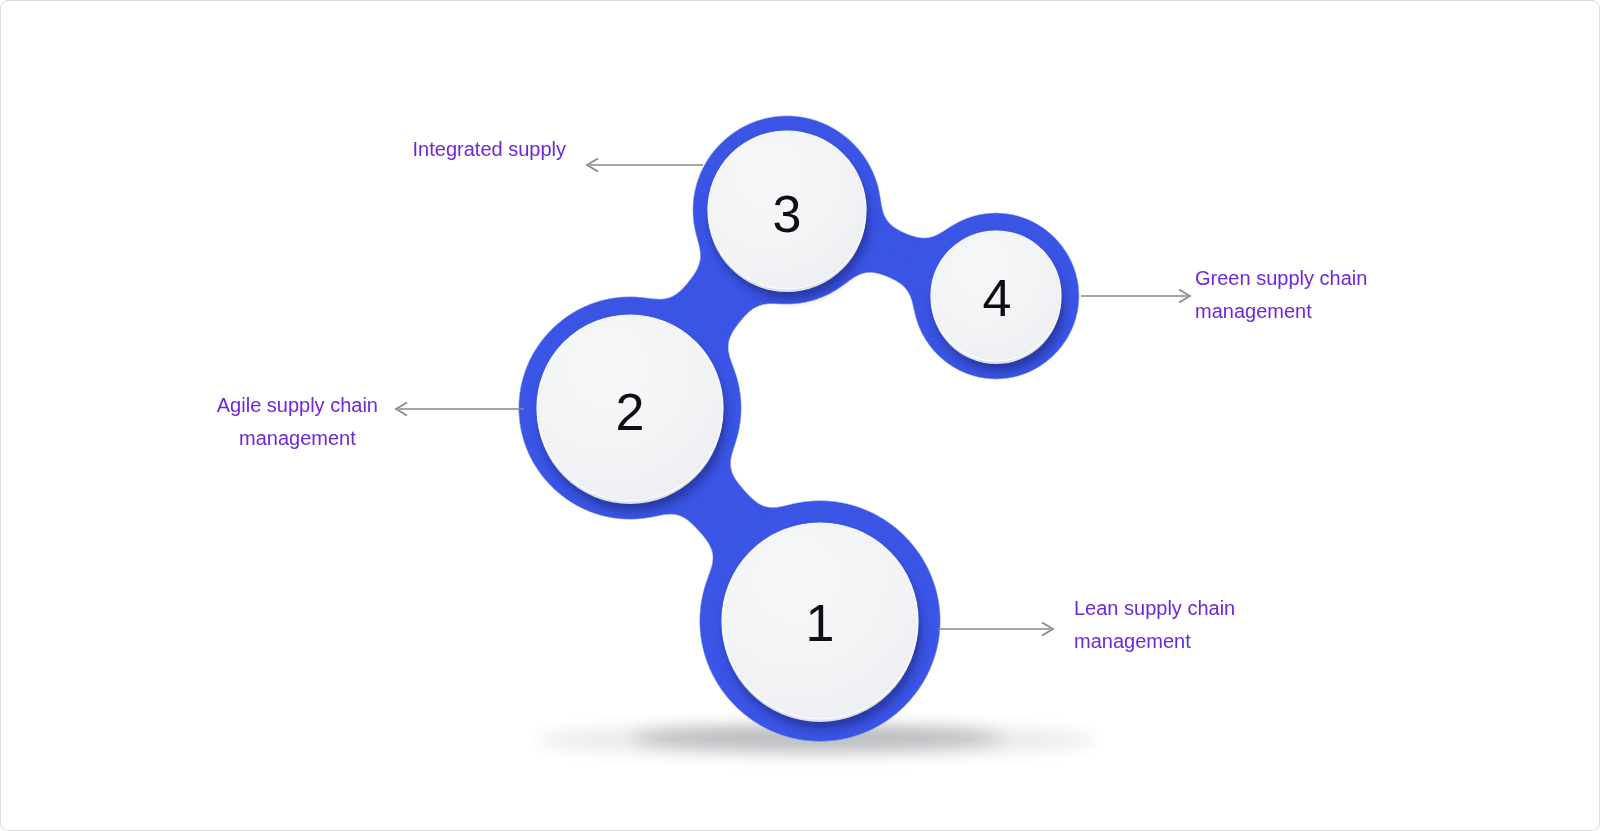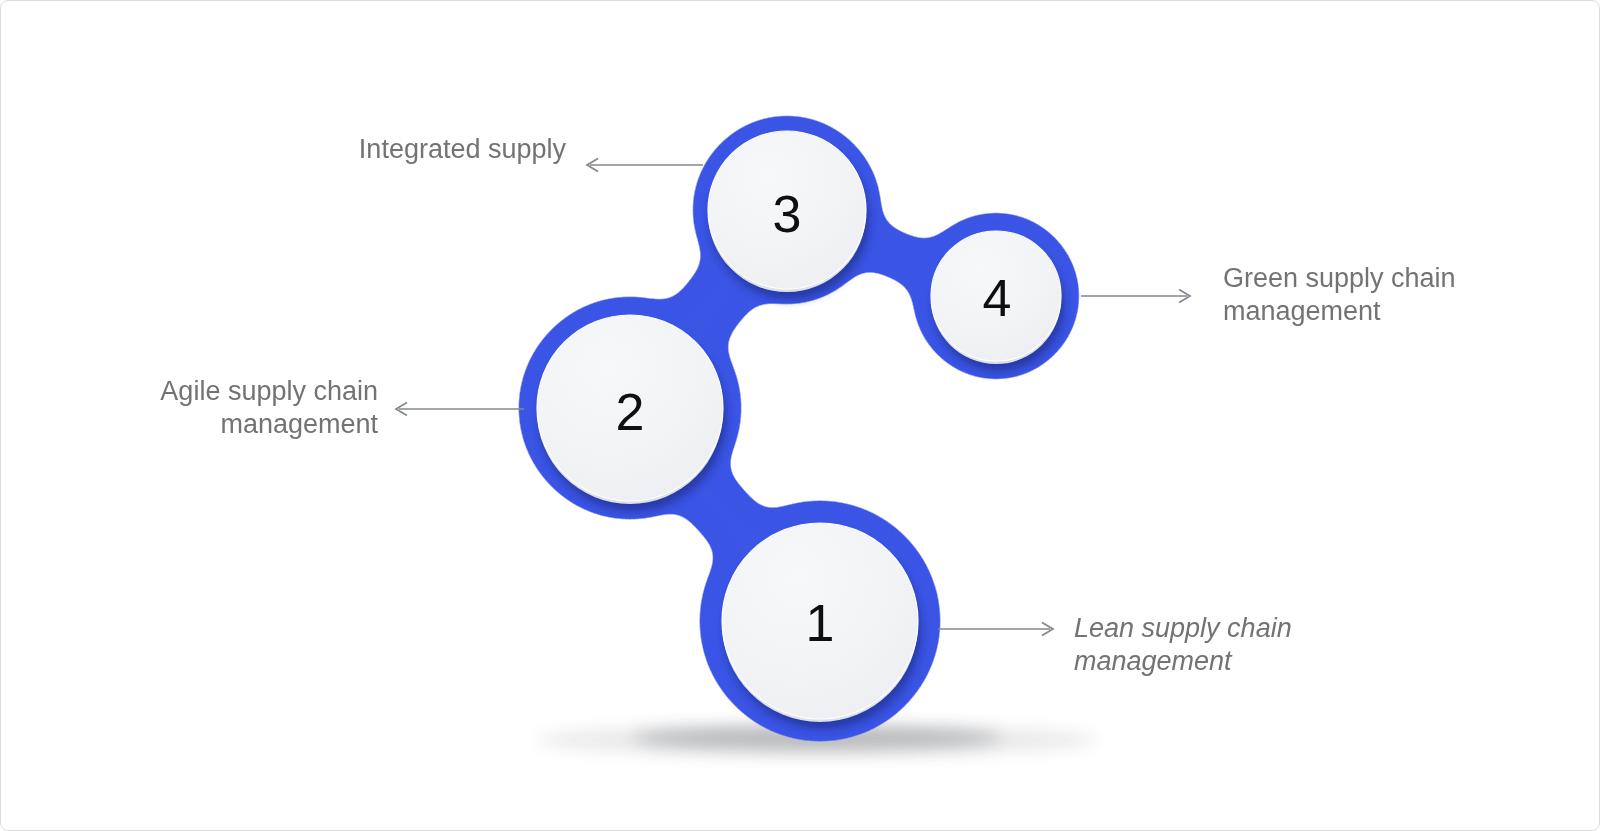--- a/index.html
+++ b/index.html
@@ -36,31 +36,31 @@
     padding-top: 2px;
     user-select: none;
   }
   .num-1 { left: 774px; top: 590px; }
   .num-2 { left: 584px; top: 379px; }
   .num-3 { left: 741px; top: 181px; }
   .num-4 { left: 951px; top: 265px; }
 
   .node-label {
     position: absolute;
-    font-size: 27px;
+    font-size: 20px;
     line-height: 33px;
-    color: #737373;
+    color: #6d28d9;
     white-space: nowrap;
   }
   .label-left  { text-align: right; }
   .label-right { text-align: left; }
-  .label-1 { left: 1073px; top: 611px; font-style: italic; }
-  .label-2 { right: 1221px; top: 374px; }
+  .label-1 { left: 1073px; top: 591px; }
+  .label-2 { right: 1221px; top: 388px; text-align: center; }
   .label-3 { right: 1033px; top: 132px; }
-  .label-4 { left: 1194px; top: 261px; margin-left: 28px; }
+  .label-4 { left: 1194px; top: 261px; }
 </style>
 </head>
 <body>
 
 <div class="frame">
 
   <svg class="diagram-svg" width="1600" height="831" viewBox="0 0 1600 831">
     <defs>
       <filter id="goo" x="-30%" y="-30%" width="160%" height="160%">
         <feGaussianBlur in="SourceGraphic" stdDeviation="13" result="b"></feGaussianBlur>

